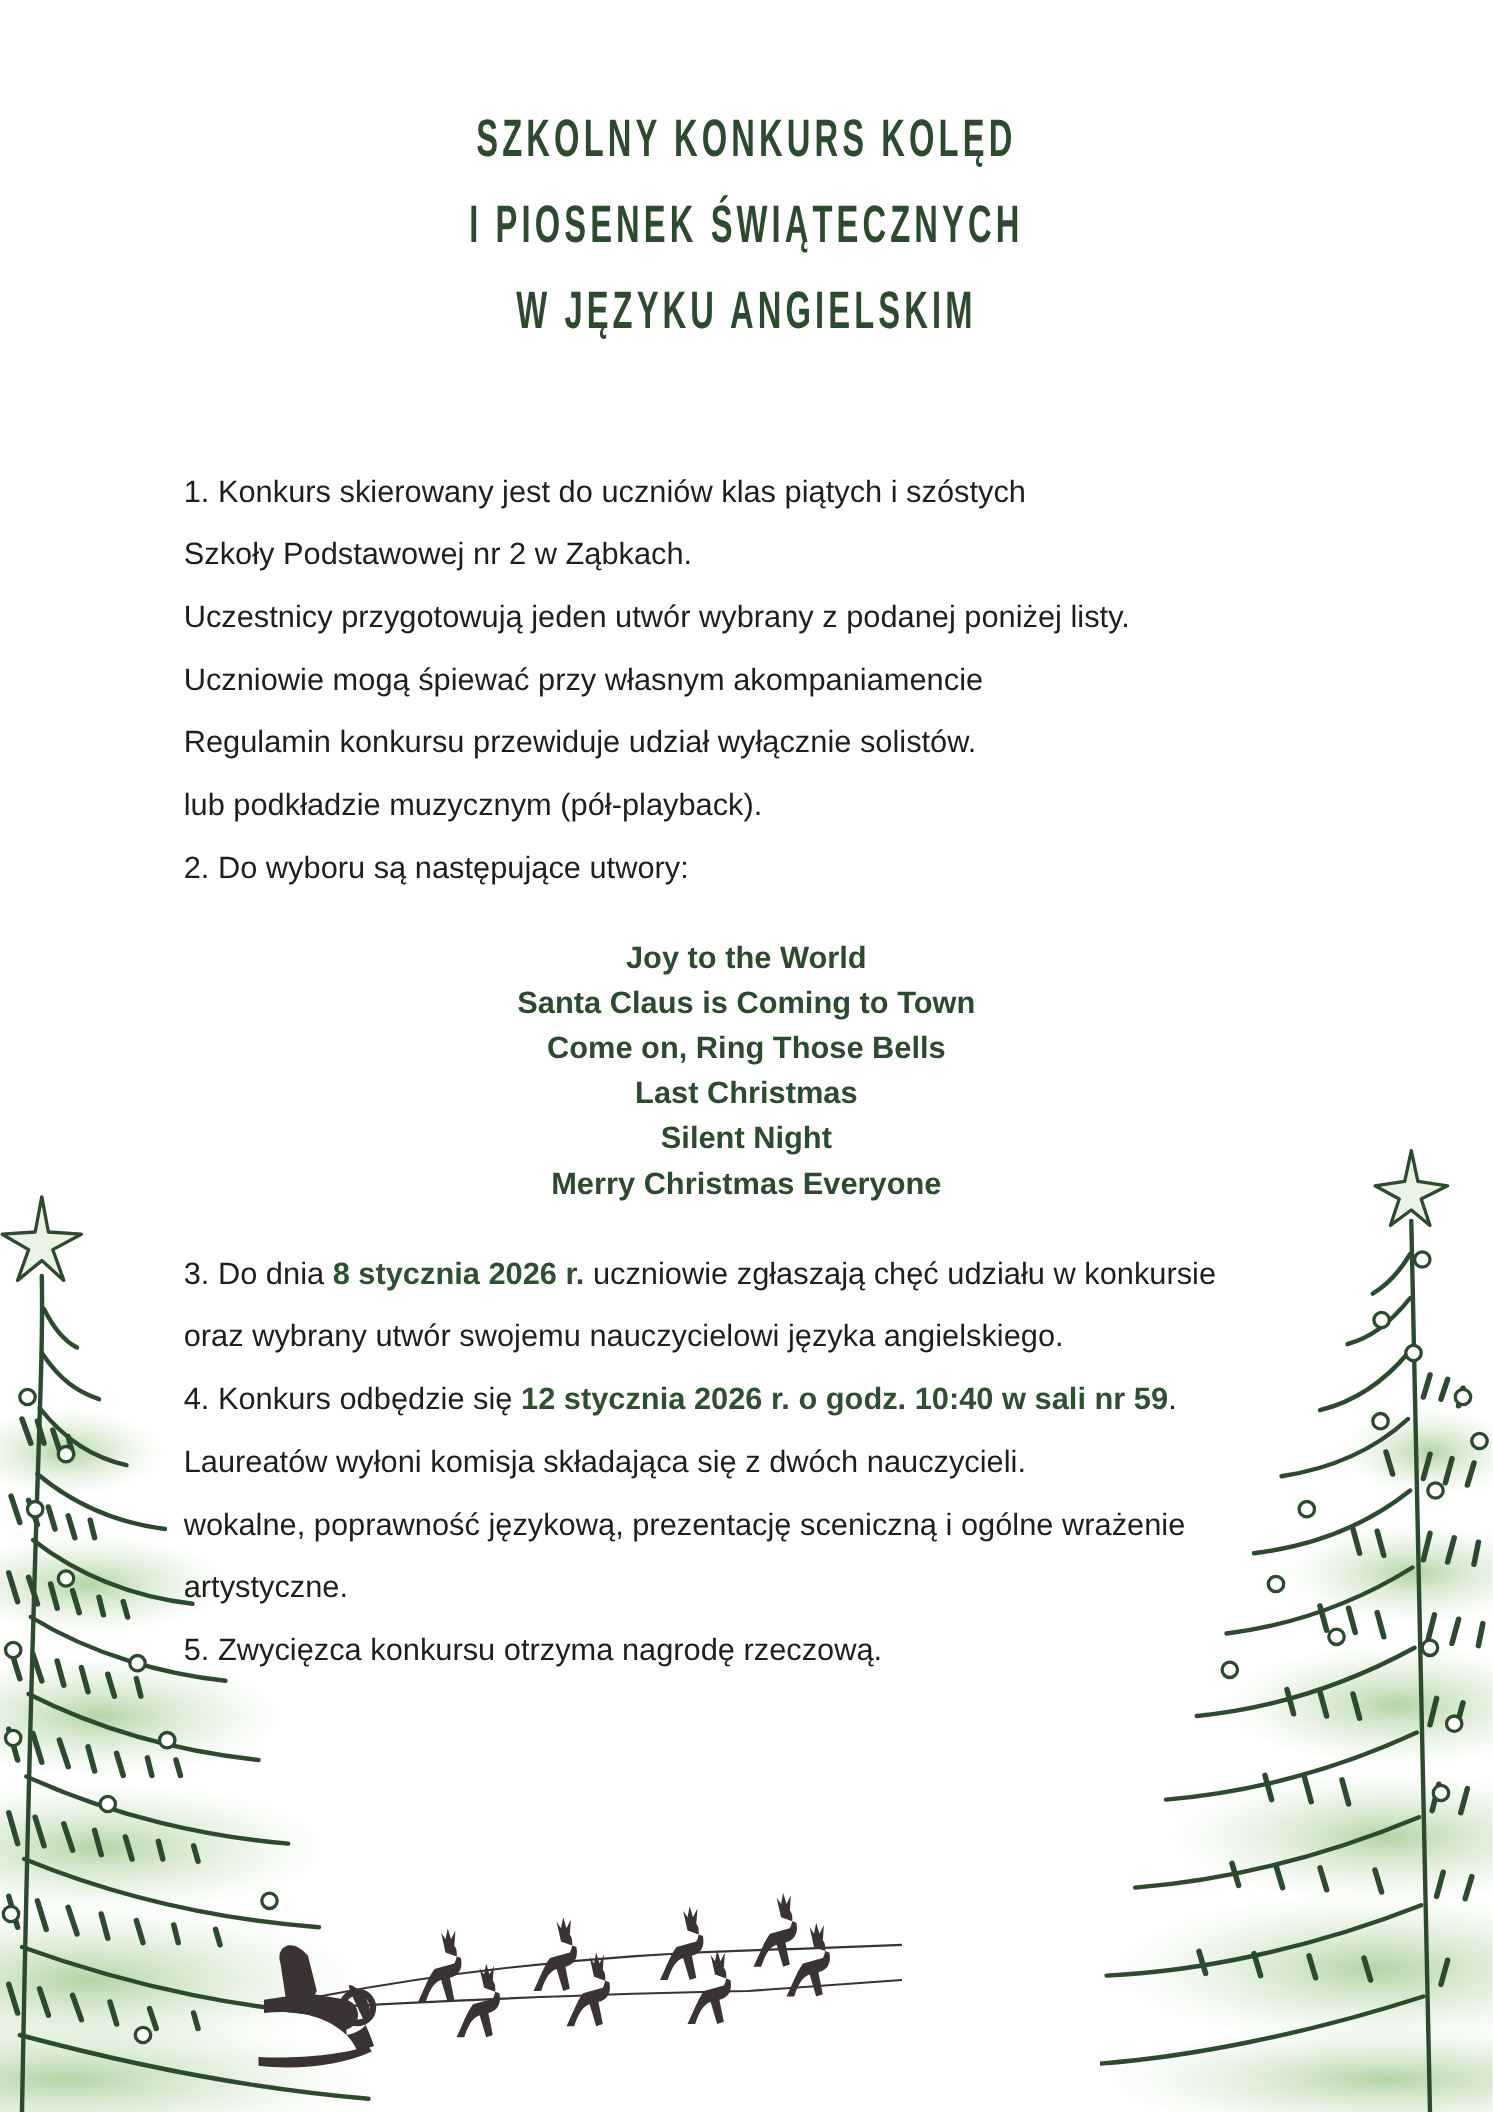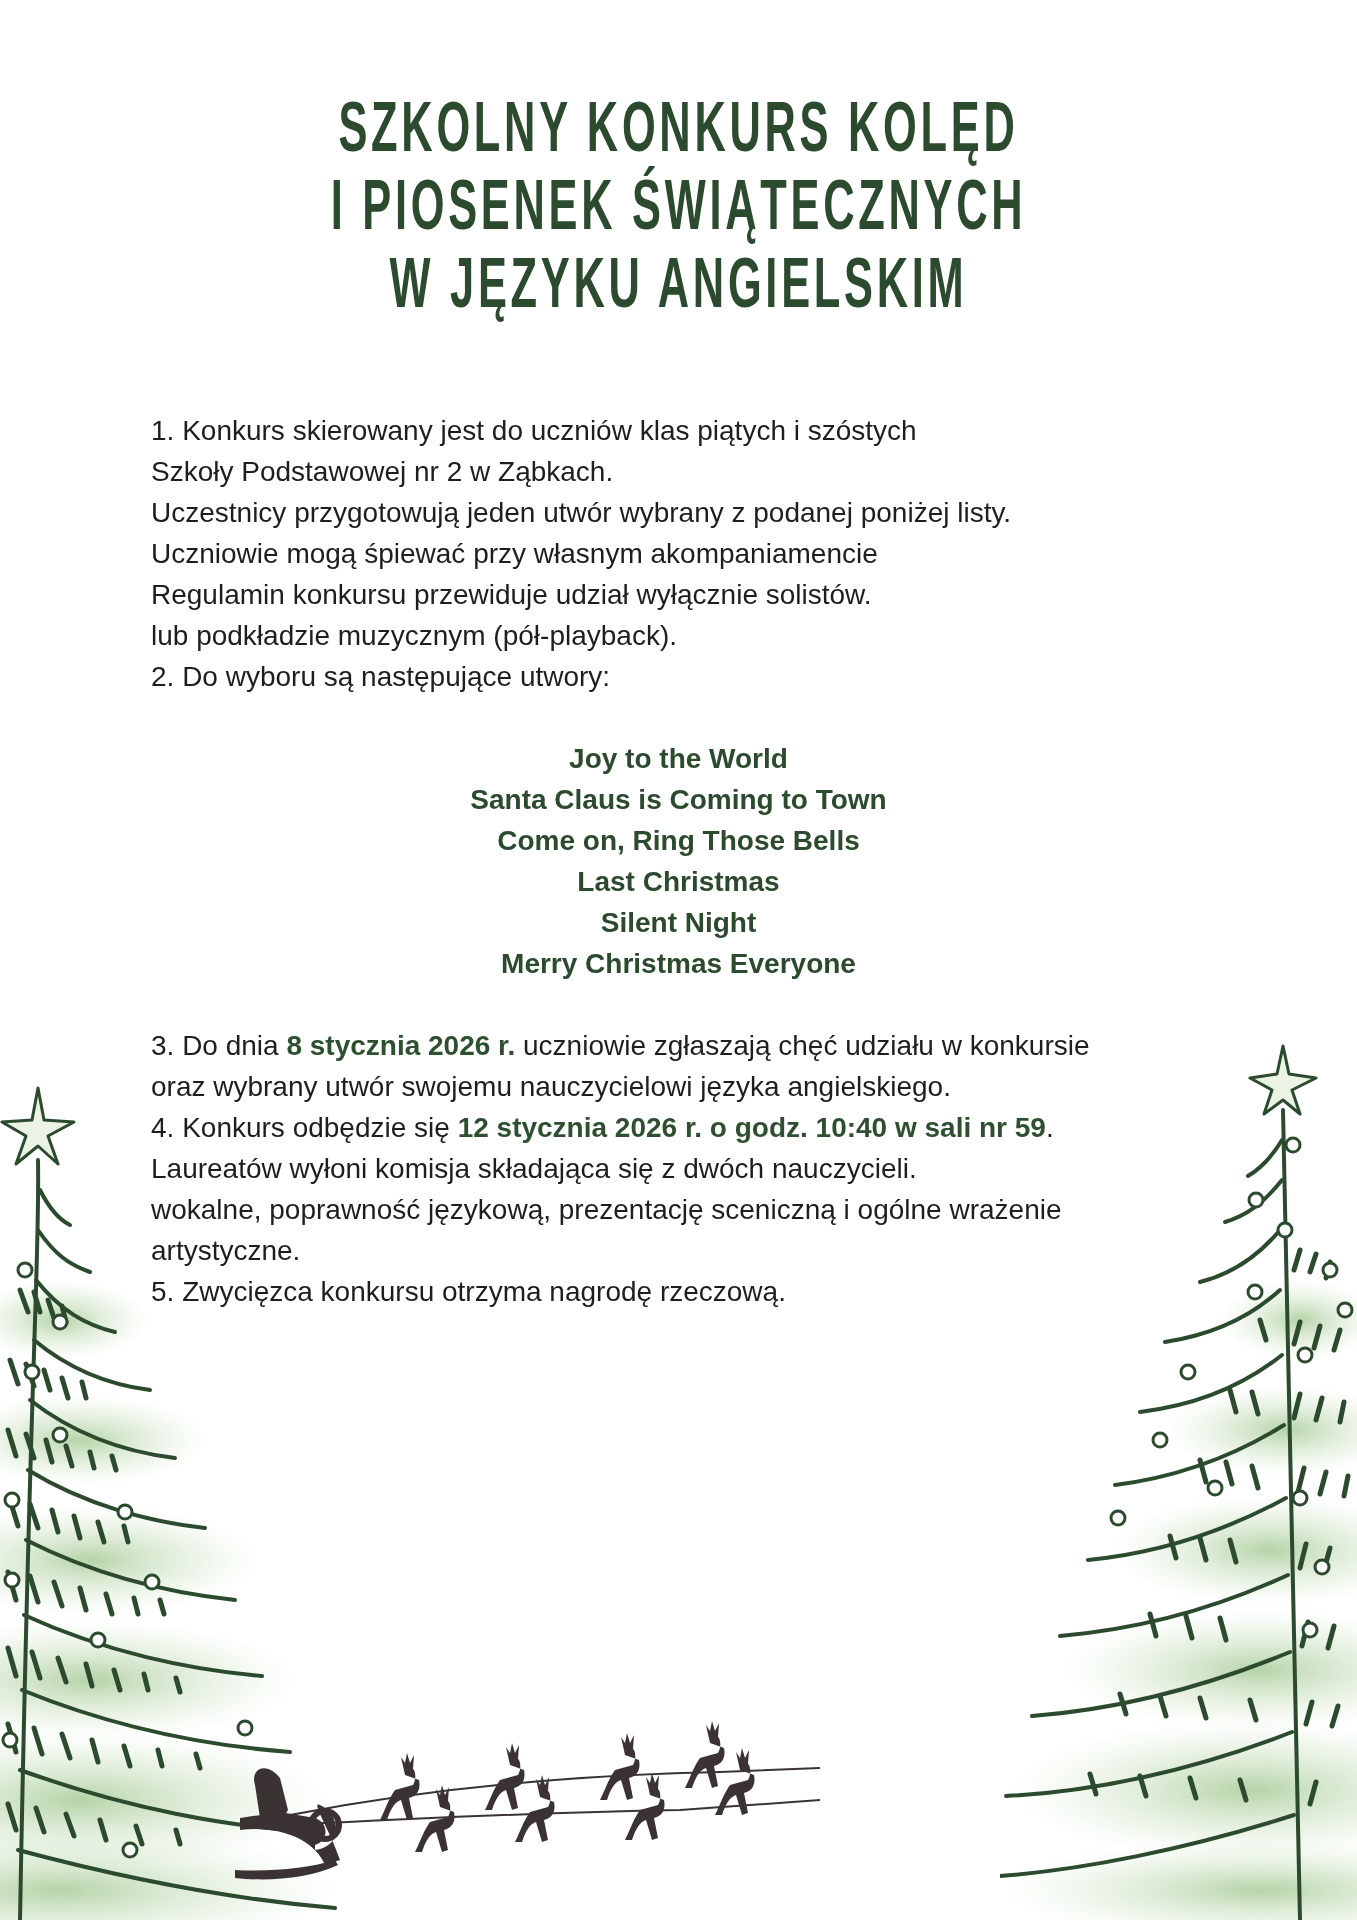--- a/index.html
+++ b/index.html
@@ -1,24 +1,24 @@
 <!DOCTYPE html>
 <html><head>
 <meta charset="utf-8">
 <style>
   html, body { margin: 0; padding: 0; background: #ffffff; }
   body { width: 1357px; height: 1920px; position: relative; overflow: hidden;
          font-family: "Liberation Sans", "DejaVu Sans", sans-serif; color: #1e1e1e; }
   .title { position: absolute; left: 0; top: 88px; width: 1357px; text-align: center;
            color: #2c4a2e; font-family: "Liberation Sans", "DejaVu Sans", sans-serif;
-           font-weight: 700; font-size: 70px; line-height: 78px; letter-spacing: 6px; }
+           font-weight: 700; font-size: 48px; line-height: 78px; letter-spacing: 6px; }
   .title .line { display: block; transform: scaleX(0.62); transform-origin: center; white-space: nowrap; }
   .body { position: absolute; left: 151px; top: 410px; width: 1080px;
           font-size: 28px; line-height: 41px; color: #1e1e1e; }
-  .body p { margin: 0; white-space: nowrap; }
+  .body p { margin: 16px; white-space: nowrap; }
   .body .hl { color: #2f4f31; font-weight: 700; }
   .songs { margin: 41px 0; text-align: center; width: 1055px; }
   .songs div { font-weight: 700; color: #2c4a2e; font-size: 28px; line-height: 41px; }
   .signature { text-align: center; width: 1055px; margin-top: 41px; }
   .deco { position: absolute; pointer-events: none; }
 </style>
 </head>
 <body>
 
 <svg class="deco" style="left:0; top:1060px;" width="340" height="860" viewBox="0 0 340 860">

